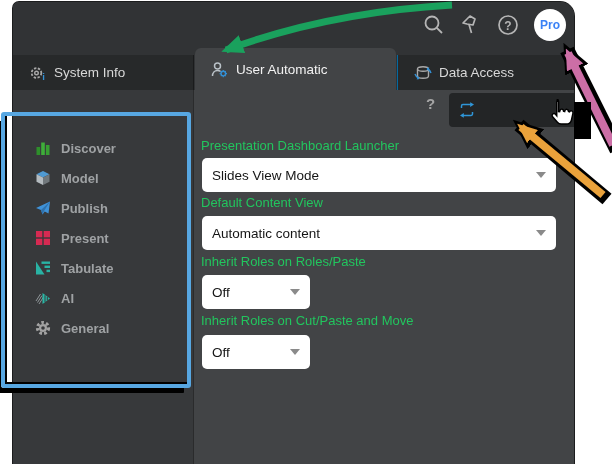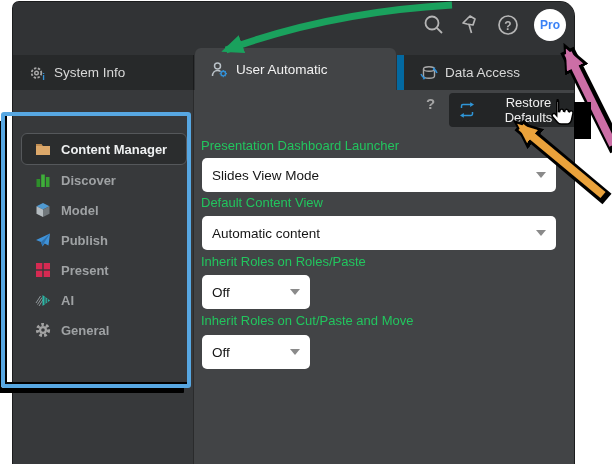--- a/index.html
+++ b/index.html
@@ -18,21 +18,21 @@
     align-items:center;justify-content:center;color:#3b82f6;font-size:12px;font-weight:bold;cursor:pointer;}
 
   
   .tabrow{position:absolute;left:0;top:45px;width:100%;height:43px;background:#313335;}
   .tab{position:absolute;bottom:0;display:flex;align-items:center;gap:9px;padding-left:16px;
        box-sizing:border-box;color:#d8d8d8;font-size:13.5px;cursor:pointer;}
   .tab-inactive{top:8px;background:#27292a;}
   .tab-active{top:1px;background:#424446;border-radius:6px 6px 0 0;color:#f2f2f2;}
   .tab-1{left:0;width:181px;border-right:1px solid #1a1b1c;}
   .tab-2{left:182px;width:201px;}
-  .tab-3{left:384px;width:177px;border-left:7px solid #0369a1;}
+  .tab-3{left:384px;width:177px;border-left:1px solid #0369a1;}
 
   
   .content{position:absolute;left:0;top:88px;right:0;bottom:0;display:flex;}
   .sidebar{width:181px;background:#37393b;border-right:1px solid #2a2b2c;box-sizing:border-box;
            padding-top:43px;}
   .side-item{height:30px;display:flex;align-items:center;gap:10px;padding-left:22px;
     color:#9fa2a4;font-size:13px;font-weight:bold;cursor:pointer;box-sizing:border-box;}
   .side-item.selected{margin:0 6px 0 8px;padding-left:13px;height:32px;background:#2b2d2e;
     border:1px solid #55585b;border-radius:6px;color:#eef0f1;}
   .sicon{width:16px;height:16px;flex:0 0 16px;}
@@ -134,29 +134,20 @@
               <path d="M14 5.5 L12.6 3 L15.4 2.6 Z" fill="#3390d5"></path>
             </svg>
         </span>
         <span>Data Access</span>
       </div>
     </div>
 
     <div class="content">
 
       <div class="sidebar">
-        <div class="side-item selected">
-          <span class="sicon">
-            <svg width="16" height="16" viewBox="0 0 16 16">
-                <path d="M1 3 h5.2 l1.5 2 H15 v9 H1 Z" fill="#dca86a"></path>
-                <path d="M1 3 h5.2 l1.5 2 H1 Z" fill="#c08d52"></path>
-              </svg>
-          </span>
-          <span>Content Manager</span>
-        </div>
         <div class="side-item">
           <span class="sicon">
             <svg width="16" height="16" viewBox="0 0 16 16">
                 <rect x="1.5" y="7" width="3.6" height="8" fill="#2e8f2b"></rect>
                 <rect x="6.2" y="2.5" width="3.6" height="12.5" fill="#3fae3a"></rect>
                 <rect x="10.9" y="5" width="3.6" height="10" fill="#37a032"></rect>
               </svg>
           </span>
           <span>Discover</span>
         </div>
@@ -182,20 +173,31 @@
         <div class="side-item">
           <span class="sicon">
             <svg width="16" height="16" viewBox="0 0 16 16">
                 <rect x="1" y="1" width="6.3" height="6.3" fill="#d62a52"></rect>
                 <rect x="8.7" y="1" width="6.3" height="6.3" fill="#d62a52"></rect>
                 <rect x="1" y="8.7" width="6.3" height="6.3" fill="#d62a52"></rect>
                 <rect x="8.7" y="8.7" width="6.3" height="6.3" fill="#d62a52"></rect>
               </svg>
           </span>
           <span>Present</span>
+        </div>
+        <div class="side-item">
+          <span class="sicon">
+            <svg width="16" height="16" viewBox="0 0 16 16">
+                <polygon points="1,1.5 9.5,14.5 1,14.5" fill="#29b3a4"></polygon>
+                <rect x="6.5" y="1.5" width="8.5" height="2.4" fill="#29b3a4"></rect>
+                <rect x="9.5" y="5.6" width="5.5" height="2.4" fill="#29b3a4"></rect>
+                <rect x="11.5" y="9.7" width="3.5" height="2.4" fill="#29b3a4"></rect>
+              </svg>
+          </span>
+          <span>Tabulate</span>
         </div>
         <div class="side-item">
           <span class="sicon">
             <svg width="16" height="16" viewBox="0 0 16 16">
                 <g stroke="#8f9699" stroke-width="1">
                   <line x1="1" y1="11" x2="5.5" y2="4"></line>
                   <line x1="2.5" y1="12.5" x2="7" y2="5.5"></line>
                   <line x1="4" y1="14" x2="8.5" y2="7"></line>
                 </g>
                 <polygon points="7.5,3 15,8.5 7.5,14" fill="#2bb7a6"></polygon>
@@ -221,21 +223,20 @@
         <span class="panel-help">?</span>
         <button class="restore-btn">
           <span class="sicon" style="width:18px;height:18px;flex:0 0 18px;">
             <svg width="18" height="18" viewBox="0 0 18 18">
                 <path d="M3.5 7 V5 c0-.8.6-1.4 1.4-1.4 H13" fill="none" stroke="#2f96d8" stroke-width="1.5"></path>
                 <polygon points="12.2,1.2 16,3.6 12.2,6" fill="#2f96d8"></polygon>
                 <path d="M14.5 11 v2 c0 .8-.6 1.4-1.4 1.4 H5" fill="none" stroke="#2f96d8" stroke-width="1.5"></path>
                 <polygon points="5.8,16.8 2,14.4 5.8,12" fill="#2f96d8"></polygon>
               </svg>
           </span>
-          <span>Restore Defaults</span>
         </button>
 
         <div class="fld-label lbl-1">Presentation Dashboard Launcher</div>
         <div class="dd dd-wide dd-1">
           <span>Slides View Mode</span>
           <span class="chev"></span>
         </div>
 
         <div class="fld-label lbl-2">Default Content View</div>
         <div class="dd dd-wide dd-2">

